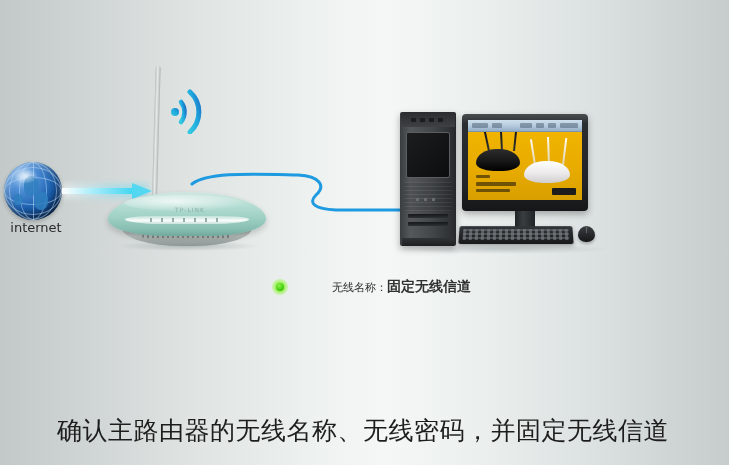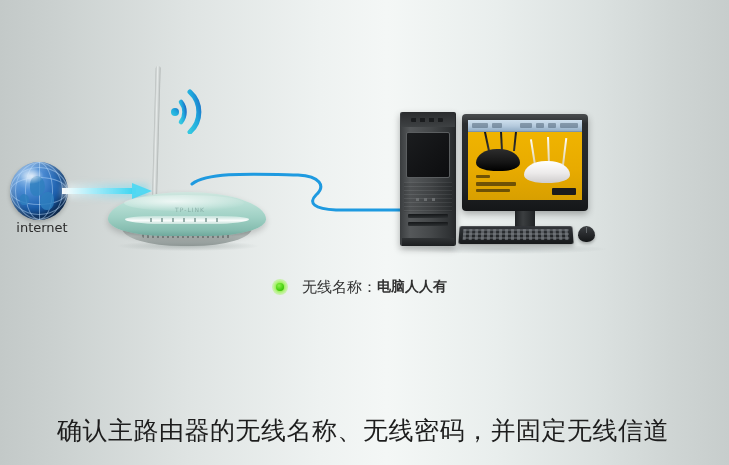--- a/index.html
+++ b/index.html
@@ -21,21 +21,21 @@
         #f4f7f6 53%,
         #e9eeed 68%,
         #dbe1e0 82%,
         #cfd5d4 92%,
         #c7cdcc 100%);
   }
 
   
   #globe-wrap {
     position: absolute;
-    left: 6px;
+    left: 0;
     top: 162px;
     width: 72px;
     height: 80px;
   }
   #globe {
     position: absolute;
     left: 4px;
     top: 0;
     width: 58px;
     height: 58px;
@@ -438,24 +438,25 @@
     background: radial-gradient(circle at 50% 50%, rgba(140,240,60,0.95) 30%, rgba(160,245,90,0.55) 58%, rgba(180,250,130,0) 100%);
   }
   .bullet .core {
     position: absolute;
     left: 4px; top: 4px;
     width: 8px; height: 8px;
     border-radius: 50%;
     background: radial-gradient(circle at 38% 32%, #8cf04a 0%, #45cf10 60%, #2da004 100%);
   }
   .info-label {
-    font-size: 15px;
+    font-size: 11px;
     color: #313131;
     font-family: Liberation Sans, sans-serif;
     white-space: nowrap;
+    margin-left: 30px;
   }
   .info-value {
     font-size: 15px;
     color: #313131;
     white-space: nowrap;
   }
   .info-value.serif {
     font-family: "DejaVu Serif", "Liberation Serif", serif;
     font-size: 14px;
     font-weight: 700;
@@ -588,21 +589,21 @@
   <div id="desk-shadow"></div>
 
   <div id="info-list">
 
     <div class="info-row">
       <div class="bullet">
         <div class="halo"></div>
           <div class="core"></div>
       </div>
       <span class="info-label">无线名称：</span>
-      <span class="info-value serif">电脑人人有</span>
+      <span class="info-value serif">固定无线信道</span>
     </div>
 
 
 
   </div>
 
   <div id="caption">确认主路由器的无线名称、无线密码，并固定无线信道</div>
 
 </div>
 

